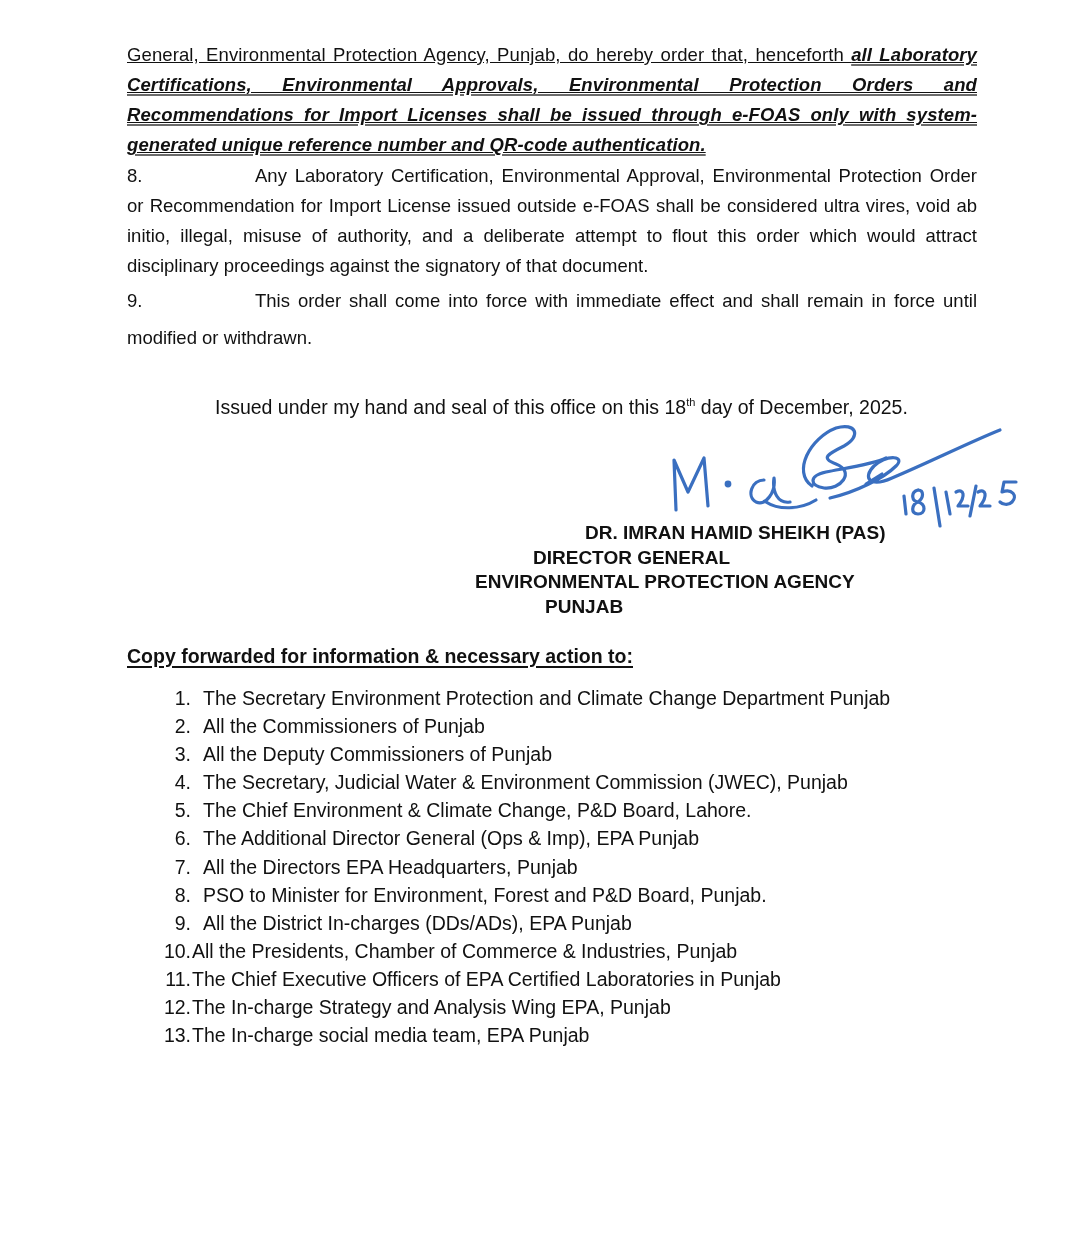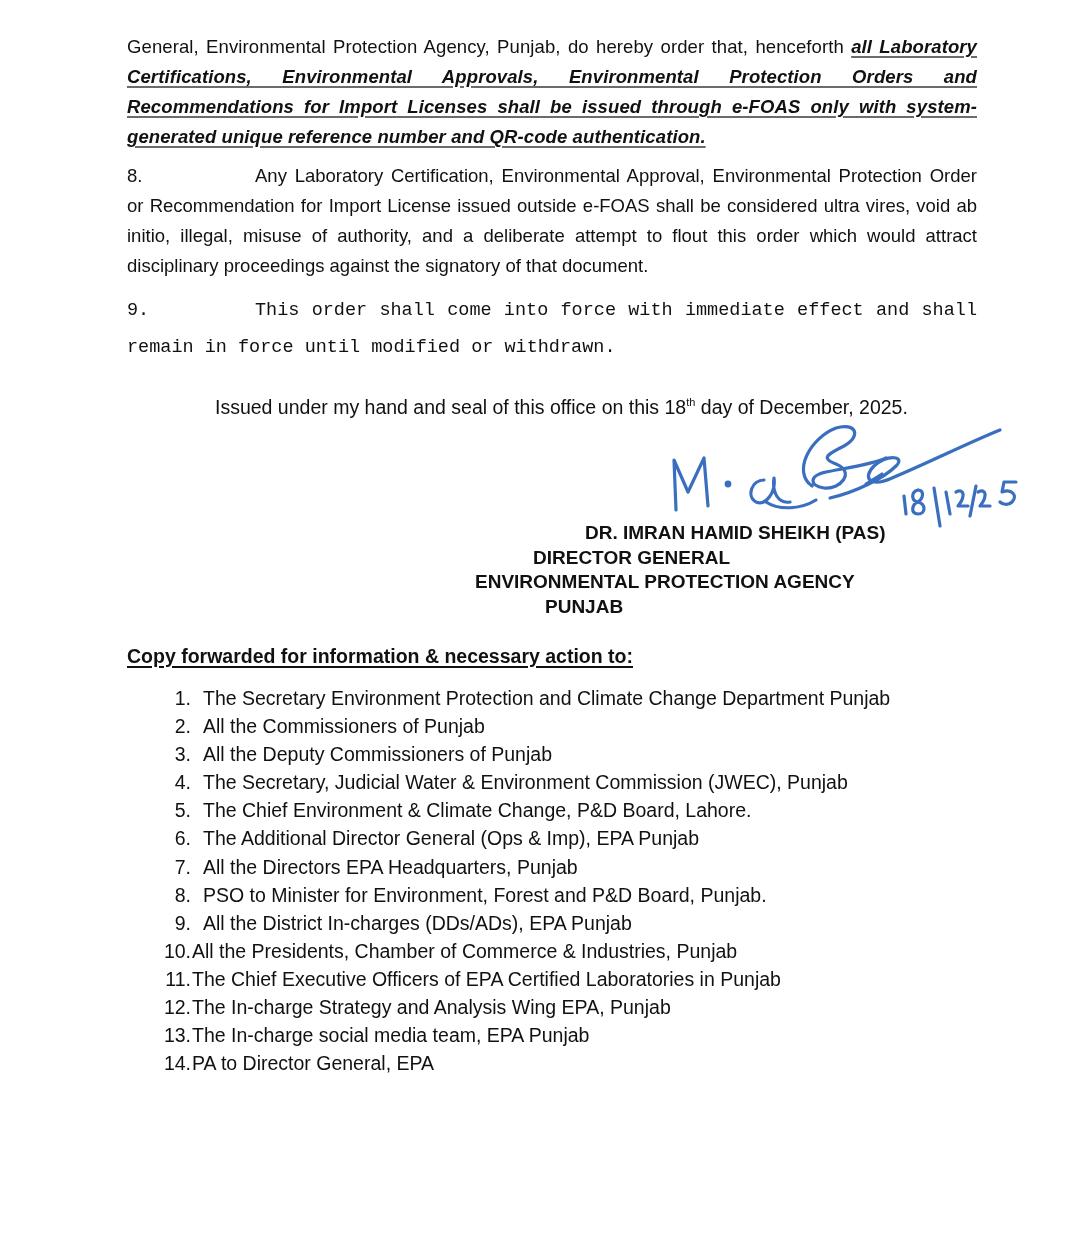--- a/index.html
+++ b/index.html
@@ -8,28 +8,28 @@
       color: #111111;
       font-family: "Liberation Sans", sans-serif;
     }
     .page { position: absolute; left: 0; top: 0; width: 1080px; height: 1244px; }
 
     .para {
       position: absolute; left: 127px; width: 850px;
       font-size: 18.5px; line-height: 30px; text-align: justify;
       text-align-last: left;
     }
-    .p7 { top: 32px; letter-spacing: 0.1px; }
+    .p7 { top: 40px; letter-spacing: 0.1px; text-decoration: underline; }
     .p7 .emph {
       font-weight: bold; font-style: italic; text-decoration: underline;
       text-decoration-color: #6b6b6b; text-decoration-thickness: 2px;
       text-underline-offset: 3px;
     }
     .p8 { top: 161px; }
-    .p9 { top: 292px; line-height: 37px; font-family: Liberation Mono, monospace; }
+    .p9 { top: 282px; line-height: 37px; }
     .pnum { display: inline-block; width: 128px; }
 
     .issued {
       position: absolute; left: 215px; top: 393px;
       font-size: 19.5px; line-height: 28px; white-space: nowrap;
     }
     .issued sup { font-size: 11px; vertical-align: 8px; line-height: 0; }
 
     .signature { position: absolute; left: 660px; top: 418px; width: 385px; height: 118px; }
 
@@ -152,19 +152,15 @@
         <span class="cc-text" style="padding-left:1px">The Chief Executive Officers of EPA Certified Laboratories in Punjab</span>
       </li>
     <li>
         <span class="cc-num">12.</span>
         <span class="cc-text" style="padding-left:1px">The In-charge Strategy and Analysis Wing EPA, Punjab</span>
       </li>
     <li>
         <span class="cc-num">13.</span>
         <span class="cc-text" style="padding-left:1px">The In-charge social media team, EPA Punjab</span>
       </li>
-    <li>
-        <span class="cc-num">14.</span>
-        <span class="cc-text" style="padding-left:1px">PA to Director General, EPA</span>
-      </li>
   </ol>
 
 </div>
 
 </body></html>

